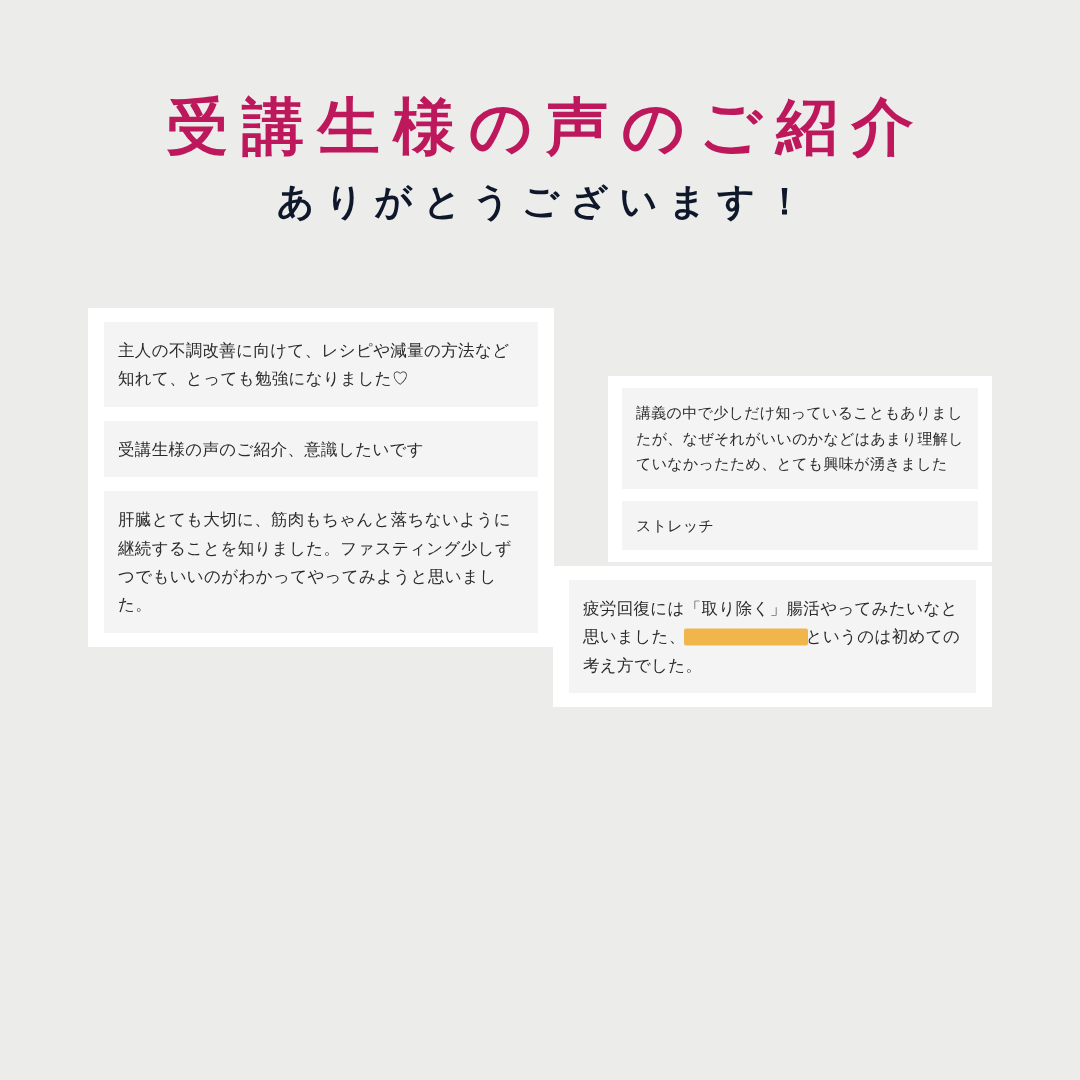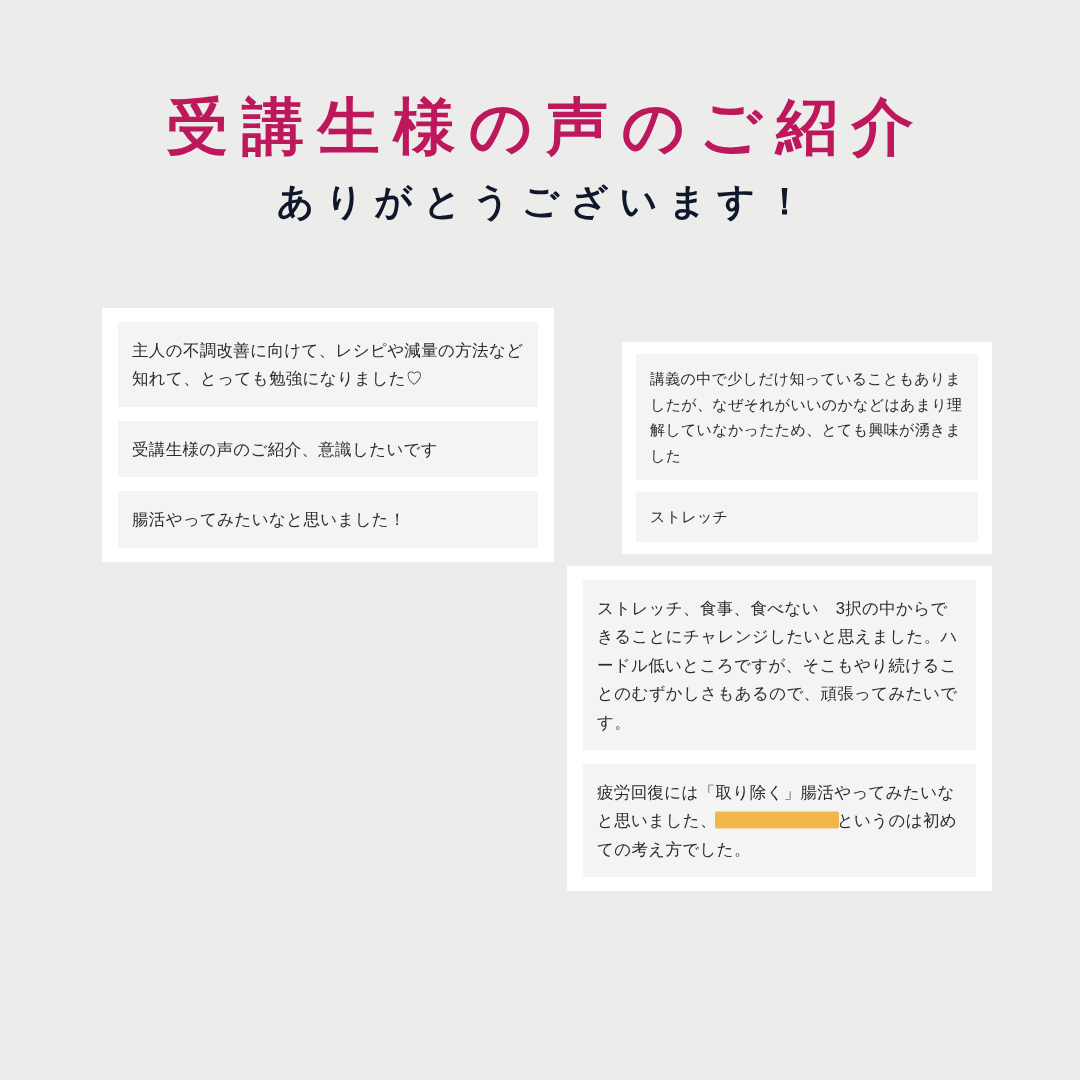--- a/index.html
+++ b/index.html
@@ -52,33 +52,32 @@
   .col {
     position: absolute;
   }
   .col-left {
     left: 88px;
     top: 308px;
     width: 466px;
   }
   .col-right-top {
     left: 608px;
-    top: 342px;
+    top: 376px;
     width: 384px;
   }
   .col-right-bottom {
     left: 553px;
     top: 566px;
     width: 439px;
   }
 
   .panel {
     background: #ffffff;
     padding: 0;
-    margin-left: 14px;
   }
   .panel-left  { background: #ffffff; }
 
   .card {
     background: #f4f4f4;
     color: #2b2b2b;
     font-size: 16.5px;
     line-height: 1.72;
     letter-spacing: 0.02em;
   }
@@ -144,31 +143,30 @@
 
   <div class="header">
     <h1 class="title">受講生様の声のご紹介</h1>
     <p class="subtitle">ありがとうございます！</p>
   </div>
 
   <div class="col col-left">
     <div class="panel panel-left">
       <div class="card">主人の不調改善に向けて、レシピや減量の方法など知れて、とっても勉強になりました♡</div>
       <div class="card">受講生様の声のご紹介、意識したいです</div>
-      <div class="card">腸活やってみたいなと思いました！</div>
+      <div class="card">肝臓とても大切に、筋肉もちゃんと落ちないように継続することを知りました。ファスティング少しずつでもいいのがわかってやってみようと思いました。</div>
     </div>
   </div>
 
   <div class="col col-right-top">
     <div class="panel">
       <div class="card">講義の中で少しだけ知っていることもありましたが、なぜそれがいいのかなどはあまり理解していなかったため、とても興味が湧きました</div>
       <div class="card">ストレッチ</div>
     </div>
   </div>
 
   <div class="col col-right-bottom">
     <div class="panel">
-      <div class="card">ストレッチ、食事、食べない　3択の中からできることにチャレンジしたいと思えました。ハードル低いところですが、そこもやり続けることのむずかしさもあるので、頑張ってみたいです。</div>
       <div class="card"><span>疲労回復には「取り除く」腸活やってみたいなと思いました、</span><span class="redaction"><span class="redaction-bar"></span><span class="redaction-text">足していくこと</span></span><span>というのは初めての考え方でした。</span></div>
     </div>
   </div>
 
 </div>
 
 </body></html>

